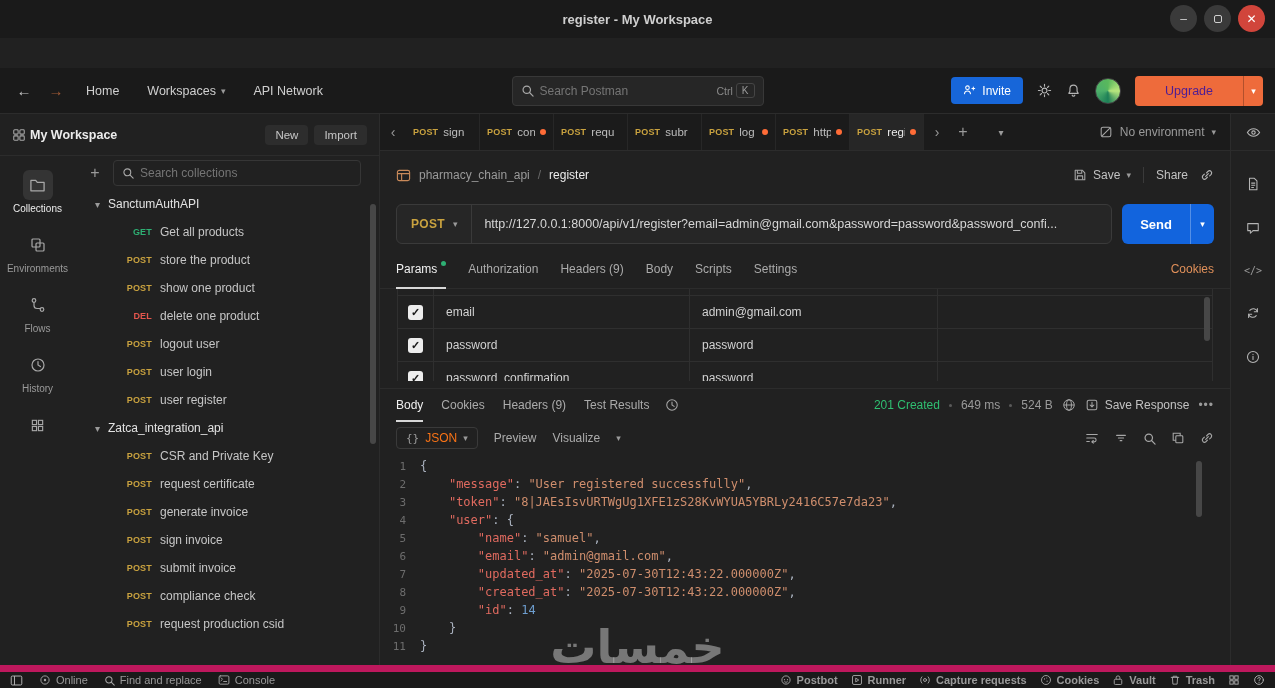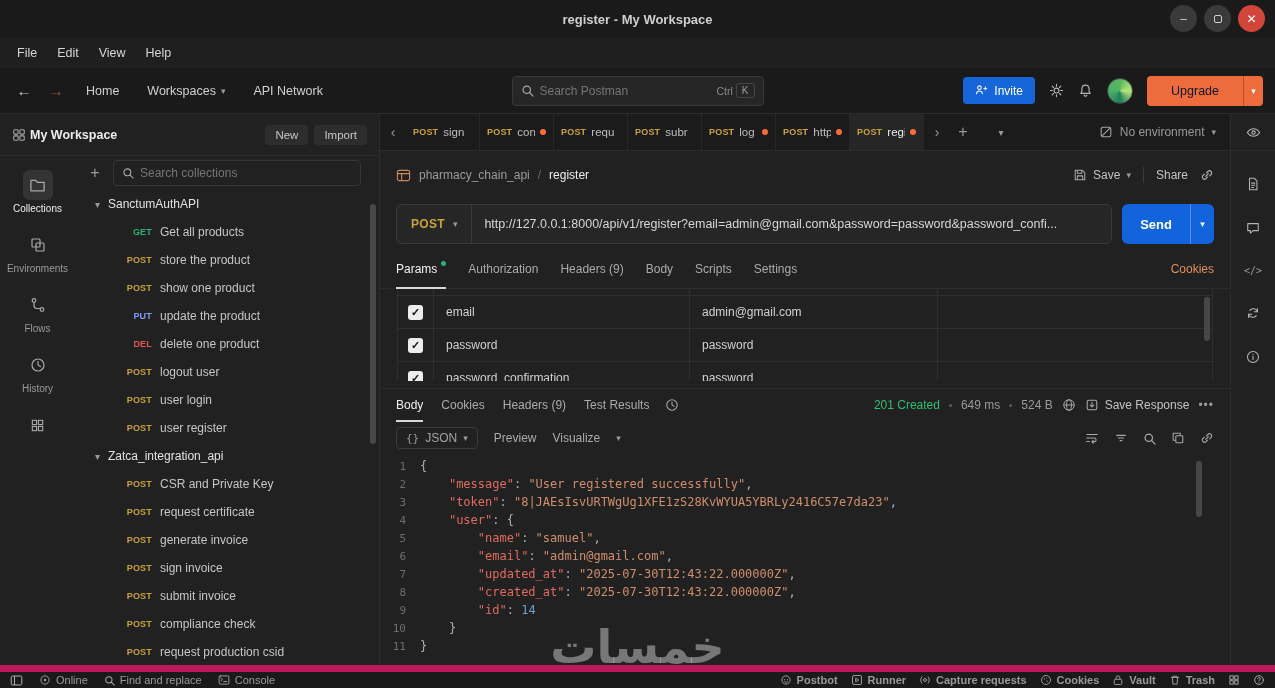--- a/index.html
+++ b/index.html
@@ -27,21 +27,21 @@
 .caret{font-size:9px;color:#9a9a9a;}
 .nav-search{position:absolute;left:50%;transform:translateX(-50%);width:252px;height:30px;background:#262626;border:1px solid #383838;border-radius:4px;display:flex;align-items:center;padding:0 8px;gap:6px;}
 .nav-search input{flex:1;background:transparent;border:none;outline:none;color:#d0d0d0;font-size:12px;min-width:0;}
 .kbd-hint{display:flex;align-items:center;gap:3px;color:#8a8a8a;font-size:10.5px;}
 .kbd{border:1px solid #454545;border-radius:3px;padding:1px 5px;font-size:10px;color:#9a9a9a;}
 .nav-right{margin-left:auto;display:flex;align-items:center;gap:14px;}
 .invite-btn{background:#1766d9;color:#fff;height:27px;padding:0 12px;border-radius:4px;display:flex;align-items:center;gap:6px;font-size:12px;cursor:pointer;}
 .icon-btn{color:#b5b5b5;cursor:pointer;display:flex;align-items:center;justify-content:center;}
 .avatar{width:26px;height:26px;border-radius:50%;background:conic-gradient(#59b85c,#b9e77e,#1d7f57,#4db06b,#59b85c);border:1px solid #444;cursor:pointer;}
 .upgrade{display:flex;height:30px;border-radius:4px;overflow:hidden;cursor:pointer;}
-.upgrade .up-label{background:#ee6b3b;color:#0f172a;display:flex;align-items:center;padding:0 24px;font-size:12.5px;}
+.upgrade .up-label{background:#ee6b3b;color:#4c1d95;display:flex;align-items:center;padding:0 30px;font-size:12.5px;}
 .upgrade .up-caret{background:#ee6b3b;border-left:1px solid rgba(0,0,0,.25);width:20px;display:flex;align-items:center;justify-content:center;color:#fff;font-size:9px;}
 
 .app-row{position:absolute;top:114px;left:0;right:0;bottom:23px;}
 .sidebar-wrap{position:absolute;left:0;top:0;bottom:0;width:380px;border-right:1px solid #2c2c2c;}
 .ws-header{height:42px;border-bottom:1px solid #2c2c2c;display:flex;align-items:center;padding:0 12px;gap:4px;}
 .ws-title{font-weight:700;font-size:12.5px;color:#ececec;white-space:nowrap;}
 .ws-actions{margin-left:auto;display:flex;gap:6px;}
 .ws-btn{background:#2d2d2d;border-radius:4px;padding:4px 10px;font-size:11.5px;color:#c6c6c6;cursor:pointer;}
 .rail{position:absolute;left:0;top:42px;bottom:0;width:75px;display:flex;flex-direction:column;align-items:center;padding-top:14px;}
 .rail-item{display:flex;flex-direction:column;align-items:center;gap:3px;margin-bottom:16px;color:#9a9a9a;cursor:pointer;width:100%;}
@@ -124,21 +124,21 @@
 .resp-clock{margin-left:16px;}
 .resp-meta{margin-left:auto;display:flex;align-items:center;gap:9px;}
 .status-ok{color:#2fbf71;font-size:12px;}
 .meta-dim{color:#9a9a9a;font-size:12px;}
 .meta-dot{width:3px;height:3px;border-radius:50%;background:#5a5a5a;}
 .save-resp{display:flex;align-items:center;gap:6px;color:#c2c2c2;cursor:pointer;font-size:12px;}
 .more-h{color:#9a9a9a;font-size:12px;letter-spacing:1px;cursor:pointer;}
 .resp-toolbar{height:34px;display:flex;align-items:center;padding:0 16px;gap:16px;}
 .fmt-select{display:flex;align-items:center;gap:6px;border:1px solid #3a3a3a;border-radius:4px;padding:3px 9px;cursor:pointer;}
 .fmt-braces{color:#9a9a9a;font-size:11px;font-family:"DejaVu Sans Mono",monospace;}
-.fmt-label{color:#a3a3a3;font-size:12px;}
+.fmt-label{color:#f97316;font-size:12px;}
 .tool-label{color:#ababab;font-size:12px;cursor:pointer;display:flex;align-items:center;gap:5px;}
 .resp-icons{margin-left:auto;display:flex;align-items:center;gap:15px;color:#a5a5a5;}
 .resp-body{position:absolute;left:0;right:0;top:66px;bottom:0;overflow:hidden;font-family:"DejaVu Sans Mono",monospace;font-size:12px;padding-top:2px;}
 .cl{display:flex;height:18px;align-items:center;}
 .ln{width:40px;text-align:right;color:#6d6d6d;flex:none;padding-right:14px;font-size:11px;}
 .lc{white-space:pre;}
 .tp{color:#aab2bf;}
 .tk{color:#e06a5f;}
 .ts{color:#cf8e6d;}
 .tn{color:#6e9ecf;}
@@ -164,26 +164,20 @@
     <div class="tb-title">register - My Workspace</div>
     <div class="win-controls">
       <div class="win-btn">–</div>
       <div class="win-btn">
           <span class="maxsq"></span>
         </div>
       <div class="win-btn close">✕</div>
     </div>
   </div>
 
-  <div class="menubar">
-      <div class="menu-item">File</div>
-      <div class="menu-item">Edit</div>
-      <div class="menu-item">View</div>
-      <div class="menu-item">Help</div>
-    </div>
 
   <div class="navbar">
     <div class="nav-left">
       <div class="nav-arrow">←</div>
       <div class="nav-arrow fwd">→</div>
       <div class="nav-item">Home</div>
       <div class="nav-item">
           <span>Workspaces</span>
           <span class="caret">▾</span>
         </div>
@@ -331,24 +325,20 @@
               <span class="method m-get">GET</span>
               <span class="rlab">Get all products</span>
             </div>
             <div class="tree-item req">
               <span class="method m-post">POST</span>
               <span class="rlab">store the product</span>
             </div>
             <div class="tree-item req">
               <span class="method m-post">POST</span>
               <span class="rlab">show one product</span>
-            </div>
-            <div class="tree-item req">
-              <span class="method m-put">PUT</span>
-              <span class="rlab">update the product</span>
             </div>
             <div class="tree-item req">
               <span class="method m-del">DEL</span>
               <span class="rlab">delete one product</span>
             </div>
             <div class="tree-item req">
               <span class="method m-post">POST</span>
               <span class="rlab">logout user</span>
             </div>
             <div class="tree-item req">

